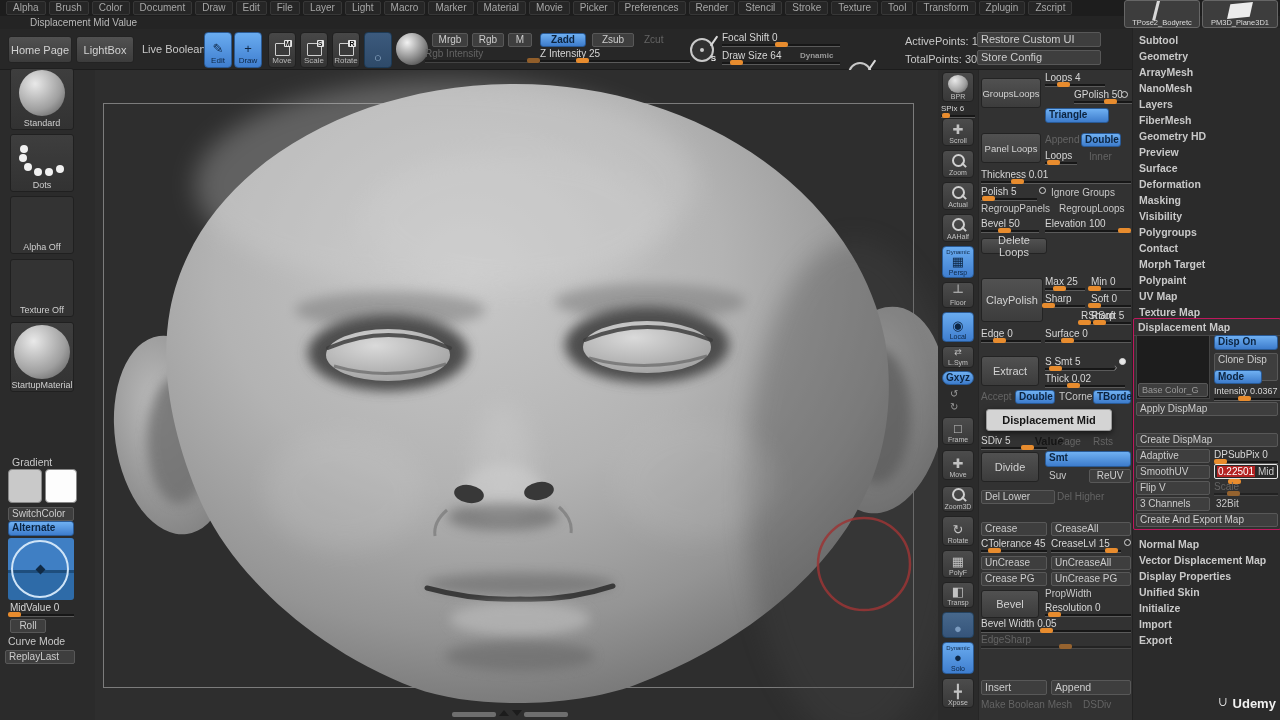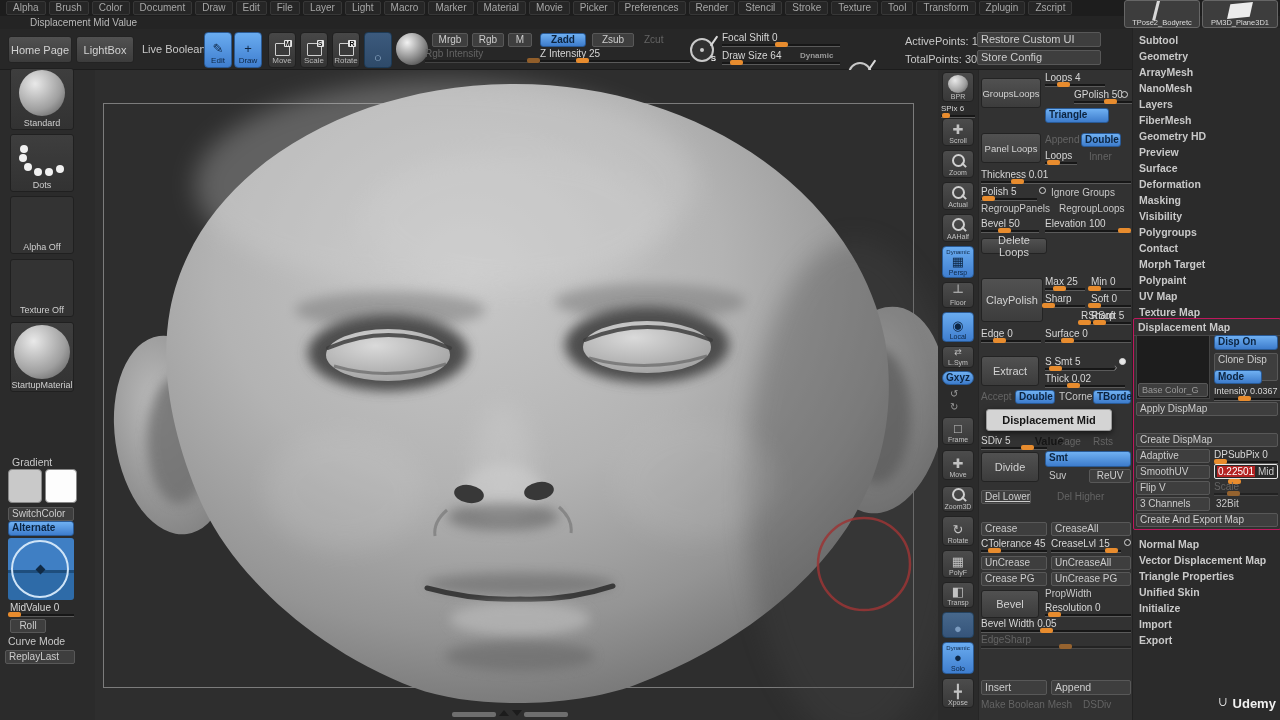--- a/index.html
+++ b/index.html
@@ -505,21 +505,21 @@
         <div class="tr">
           <i class="th" style="left:70%;"></i>
         </div>
       </div>
     <div class="a lb dl" style="left:78px;top:366px;">Cage</div>
     <div class="a lb dl" style="left:114px;top:366px;">Rsts</div>
     <div class="a gb" style="left:2px;top:382px;width:58px;height:30px;">Divide</div>
     <div class="a bb" style="left:66px;top:381px;width:86px;height:16px;text-align:left;">Smt</div>
     <div class="a lb" style="left:70px;top:400px;">Suv</div>
     <div class="a fb" style="left:110px;top:399px;width:42px;text-align:center;">ReUV</div>
-    <div class="a fb" style="left:2px;top:420px;width:50px;height:14px;text-decoration:underline;">Del Lower</div>
+    <div class="a fb" style="left:2px;top:420px;width:74px;height:14px;">Del Lower</div>
     <div class="a lb dl" style="left:78px;top:421px;">Del Higher</div>
 
     <div class="a fb" style="left:2px;top:452px;width:66px;height:14px;">Crease</div>
     <div class="a fb" style="left:72px;top:452px;width:80px;height:14px;">CreaseAll</div>
     <div class="a sl" style="left:2px;top:468px;width:66px;">
         <span class="lab">CTolerance 45</span>
         <div class="tr">
           <i class="th" style="left:20%;"></i>
         </div>
       </div>
@@ -626,21 +626,21 @@
         </div>
       <div class="a fb" style="left:2px;top:178px;width:74px;height:14px;">3 Channels</div>
       <div class="a lb" style="left:82px;top:179px;">32Bit</div>
       <div class="a fb" style="left:2px;top:194px;width:142px;height:14px;">Create And Export Map</div>
     </div>
 
     <div class="a" style="left:2px;top:508px;width:144px;">
 
     <div class="rp-item">Normal Map</div>
         <div class="rp-item">Vector Displacement Map</div>
-        <div class="rp-item">Triangle Properties</div>
+        <div class="rp-item">Display Properties</div>
         <div class="rp-item">Unified Skin</div>
         <div class="rp-item">Initialize</div>
         <div class="rp-item">Import</div>
         <div class="rp-item">Export</div>
       </div>
 
     <div class="a" style="left:84px;top:666px;display:flex;align-items:center;gap:4px;">
       <span style="font-size:16px;font-weight:bold;color:#f0f0f0;transform:rotate(180deg);display:inline-block;">∩</span>
       <span style="font-size:13px;font-weight:bold;color:#f0f0f0;">Udemy</span>
     </div>

